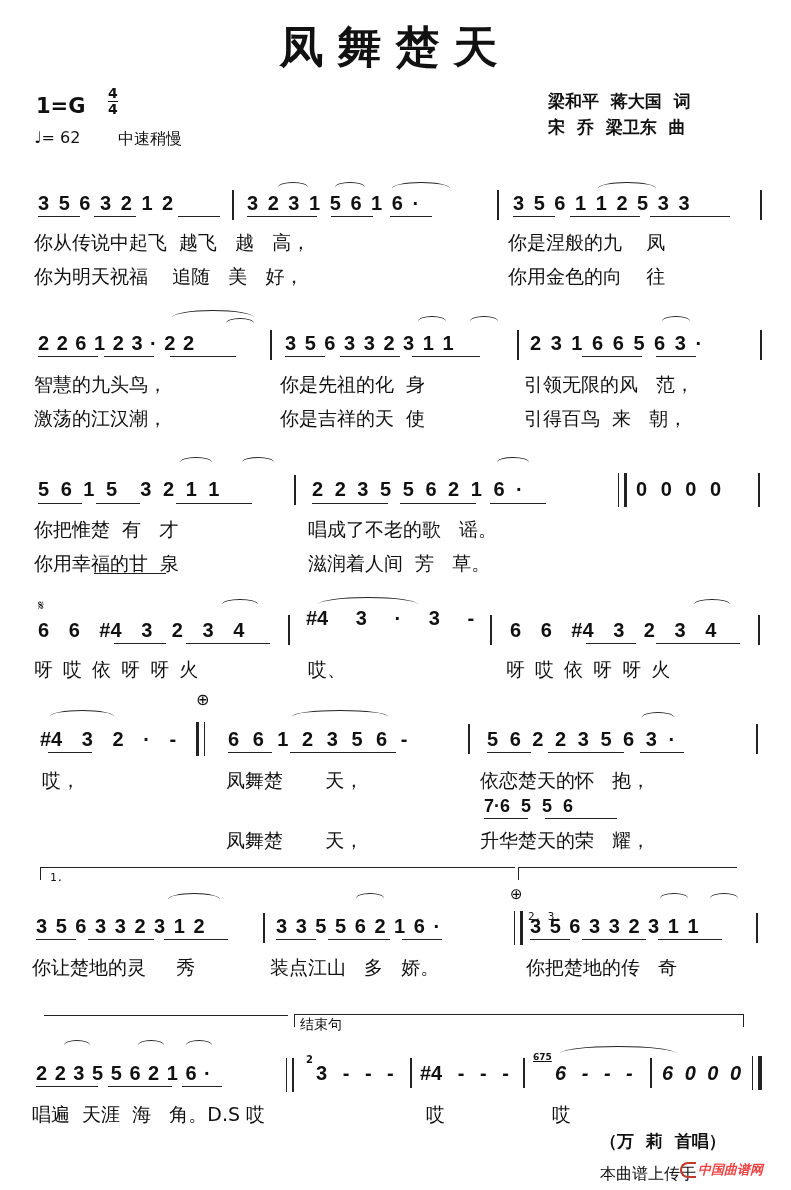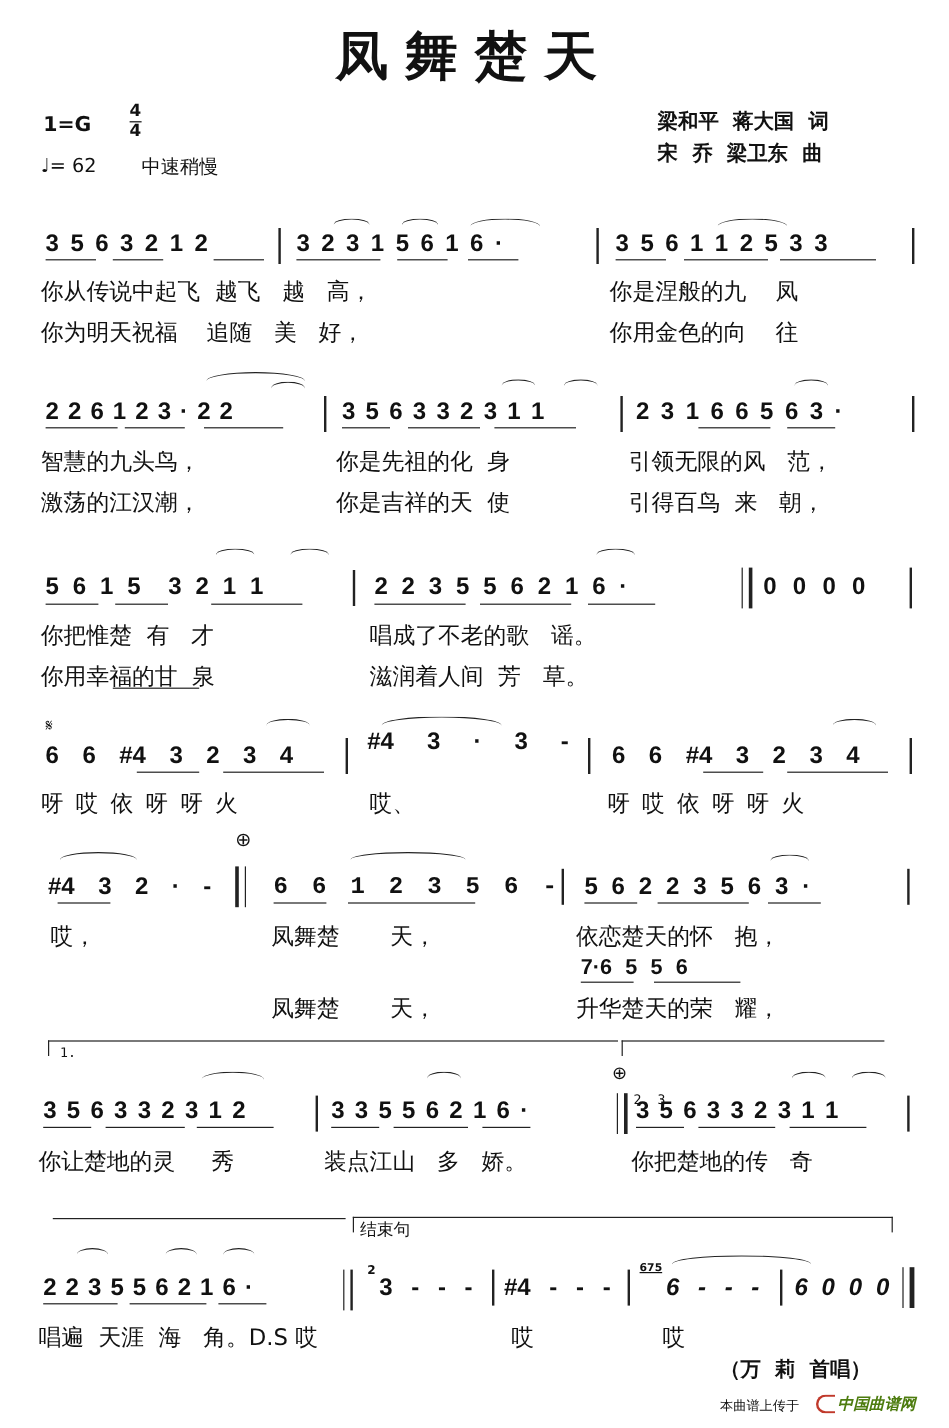--- a/index.html
+++ b/index.html
@@ -1,31 +1,31 @@
 <!DOCTYPE html>
 <html><head>
 <meta charset="utf-8">
 <style>
   html,body{margin:0;padding:0;background:#ffffff;}
   body{width:791px;height:1190px;position:relative;overflow:hidden;color:#111;font-family:"DejaVu Sans","Liberation Sans",sans-serif;}
   .abs{position:absolute;}
   .title{left:0;width:791px;top:18px;text-align:center;font-size:44px;font-weight:bold;letter-spacing:14px;font-family:"DejaVu Sans",sans-serif;}
-  .meta{font-size:17px;font-weight:bold;}
+  .meta{font-size:21px;font-weight:bold;}
   .credits{font-size:17px;font-weight:bold;white-space:pre;}
   .row{position:absolute;left:0;width:791px;}
   .notes{position:absolute;font-size:20px;font-weight:bold;font-family:"Liberation Sans","DejaVu Sans",sans-serif;white-space:pre;letter-spacing:0px;}
   .lyric{position:absolute;font-size:19px;white-space:pre;font-family:"DejaVu Sans",sans-serif;}
   .bar{position:absolute;width:2px;background:#222;}
   .dbar{position:absolute;width:5px;border-left:1px solid #222;border-right:3px solid #222;}
   .uline{position:absolute;height:1px;background:#222;}
   .slur{position:absolute;border-top:1.5px solid #222;border-radius:50% 50% 0 0;}
   .small{font-size:11px;font-family:"DejaVu Sans Mono",monospace;}
   .bracket{position:absolute;border-top:1.5px solid #222;border-left:1.5px solid #222;height:12px;}
-  .footer{font-size:11px;}
-  .logo{font-weight:bold;font-size:13px;color:#4d7c0f;font-style:italic;}
+  .footer{font-size:16px;}
+  .logo{font-weight:bold;font-size:13px;color:#ef4444;font-style:italic;}
 </style>
 </head>
 <body>
 
 <div class="abs title">凤舞楚天</div>
 
 <div class="abs meta" style="left:36px;top:94px;">1=G</div>
 <div class="abs meta" style="left:108px;top:86px;font-size:14px;line-height:15px;text-align:center;">
   <div style="border-bottom:1px solid #111;">4</div>
   <div>4</div>
@@ -133,21 +133,21 @@
   <div class="lyric" style="left:506px;top:62px;word-spacing:4px;">呀 哎 依 呀 呀 火</div>
 </div>
 
 <div class="row" style="top:690px;">
   <div class="abs" style="left:196px;top:0px;font-size:16px;">⊕</div>
   <div class="slur" style="left:50px;top:20px;width:64px;height:12px;"></div>
   <div class="slur" style="left:292px;top:20px;width:96px;height:12px;"></div>
   <div class="slur" style="left:642px;top:22px;width:32px;height:10px;"></div>
   <div class="notes" style="left:40px;top:38px;word-spacing:14px;">#4 3 2 · -</div>
   <div class="dbar" style="left:196px;top:32px;height:34px;border-left:3px solid #222;border-right:1px solid #222;"></div>
-  <div class="notes" style="left:228px;top:38px;word-spacing:8px;font-family:Liberation Mono, monospace;">6 6 1 2 3 5 6 -</div>
+  <div class="notes" style="left:228px;top:38px;word-spacing:8px;">6 6 1 2 3 5 6 -</div>
   <div class="bar" style="left:468px;top:34px;height:30px;"></div>
   <div class="notes" style="left:487px;top:38px;word-spacing:6px;">5 6 2 2 3 5 6 3 ·</div>
   <div class="bar" style="left:756px;top:34px;height:30px;"></div>
   <div class="uline" style="left:48px;top:62px;width:44px;"></div>
   <div class="uline" style="left:228px;top:62px;width:44px;"></div>
   <div class="uline" style="left:290px;top:62px;width:106px;"></div>
   <div class="uline" style="left:487px;top:62px;width:44px;"></div>
   <div class="uline" style="left:548px;top:62px;width:76px;"></div>
   <div class="uline" style="left:640px;top:62px;width:44px;"></div>
   <div class="lyric" style="left:42px;top:78px;">哎，</div>

